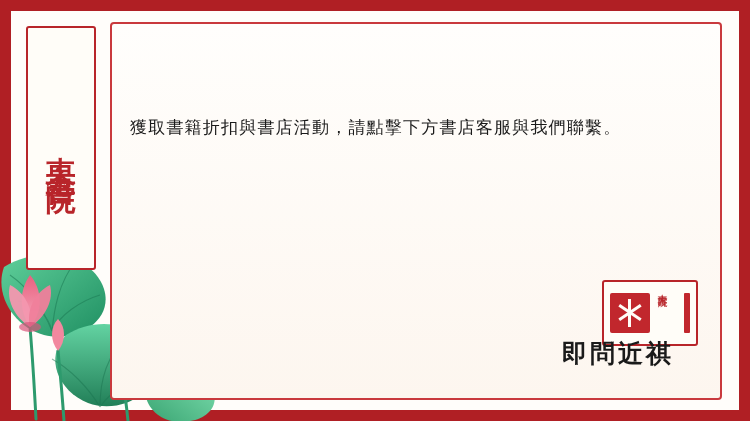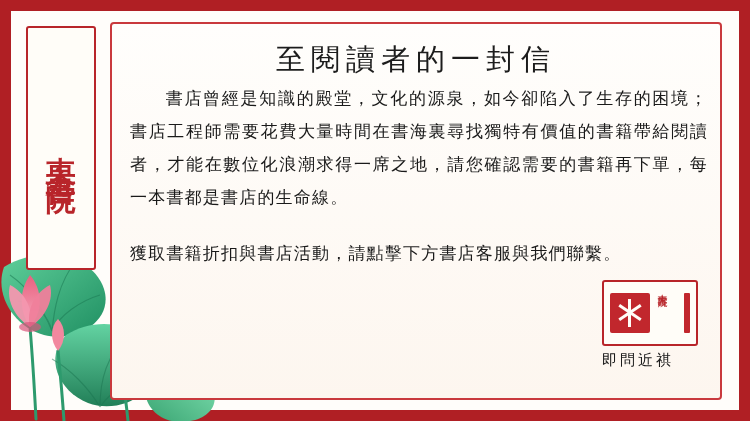--- a/index.html
+++ b/index.html
@@ -106,30 +106,31 @@
     letter-spacing: 1.2px;
     text-align: justify;
   }
   .letter-body p {
     margin: 0;
   }
   .letter-body p.indent {
     text-indent: 2.1em;
   }
   .letter-body p.gap {
-    margin-top: 23px;
+    margin-top: 29px;
   }
 
   .signature {
     position: absolute;
     right: 46px;
     bottom: 28px;
-    font-size: 15px;
+    font-size: 25px;
     letter-spacing: 3px;
     color: #1a1a1a;
+    font-weight: bold;
   }
 
   
   .seal-card {
     position: absolute;
     right: 22px;
     bottom: 52px;
     width: 96px;
     height: 66px;
     box-sizing: border-box;
@@ -260,24 +261,22 @@
       <path d="M58 120 C50 110, 50 96, 58 88 C66 96, 66 110, 58 120 Z" fill="#f2889f"></path>
     </g>
   </svg>
 
   <div class="title-plaque">
     <div class="vtext">東方書院</div>
   </div>
 
   <div class="letter-panel">
 
-    <div class="letter-heading">至閱讀者的一封信</div>
 
     <div class="letter-body">
-      <p class="indent">書店曾經是知識的殿堂，文化的源泉，如今卻陷入了生存的困境；書店工程師需要花費大量時間在書海裏尋找獨特有價值的書籍帶給閱讀者，才能在數位化浪潮求得一席之地，請您確認需要的書籍再下單，每一本書都是書店的生命線。</p>
       <p class="gap">獲取書籍折扣與書店活動，請點擊下方書店客服與我們聯繫。</p>
     </div>
 
     <div class="seal-card">
       <div class="seal-mark">
           <span class="bar"></span>
         </div>
       <div class="seal-text">東方書院</div>
       <div class="seal-stripe"></div>
     </div>

